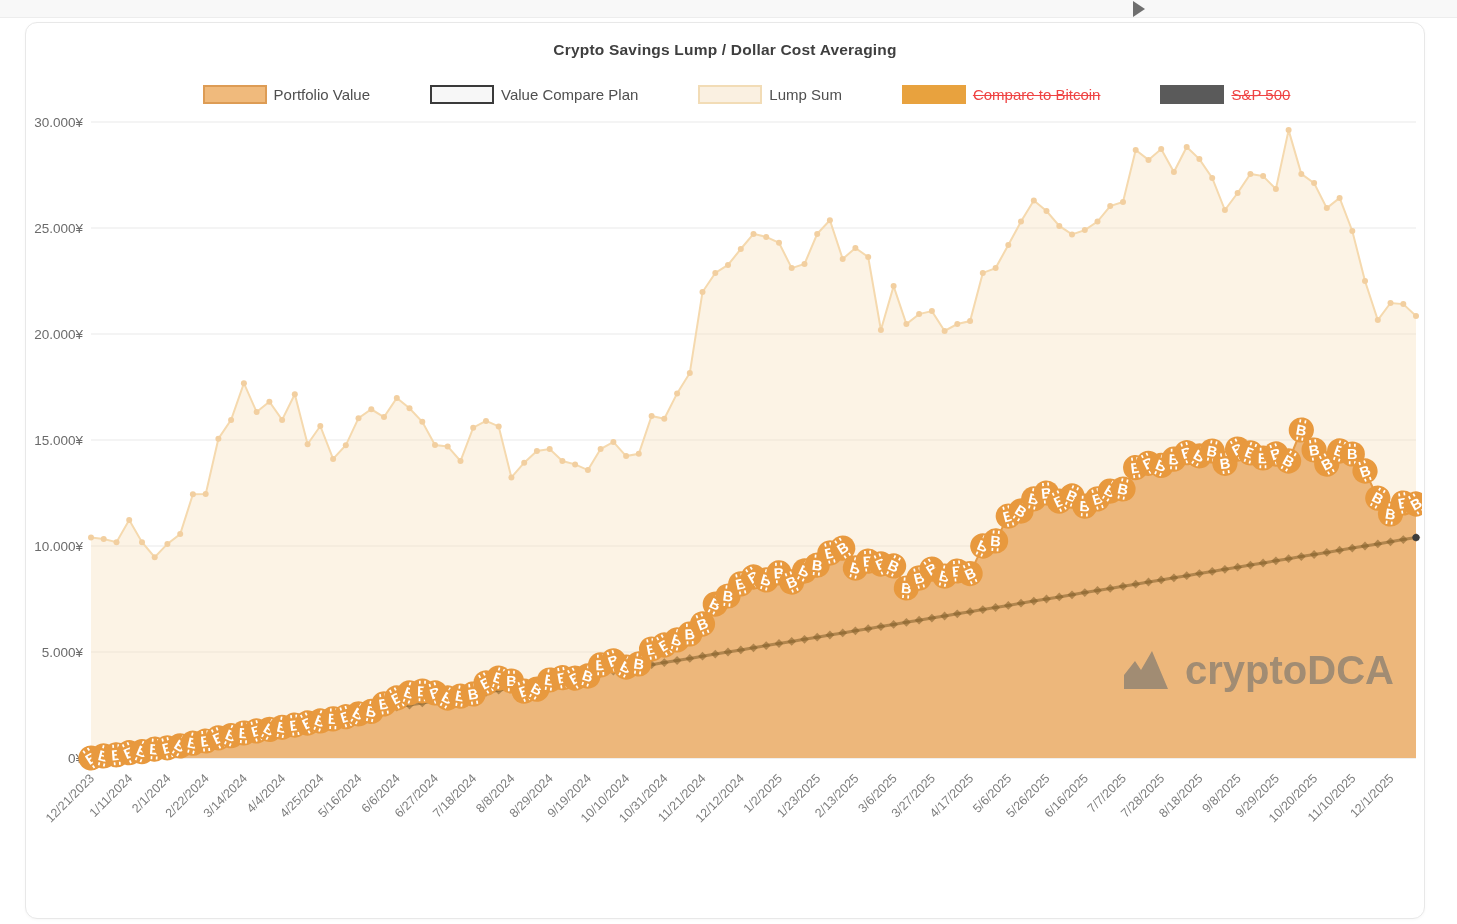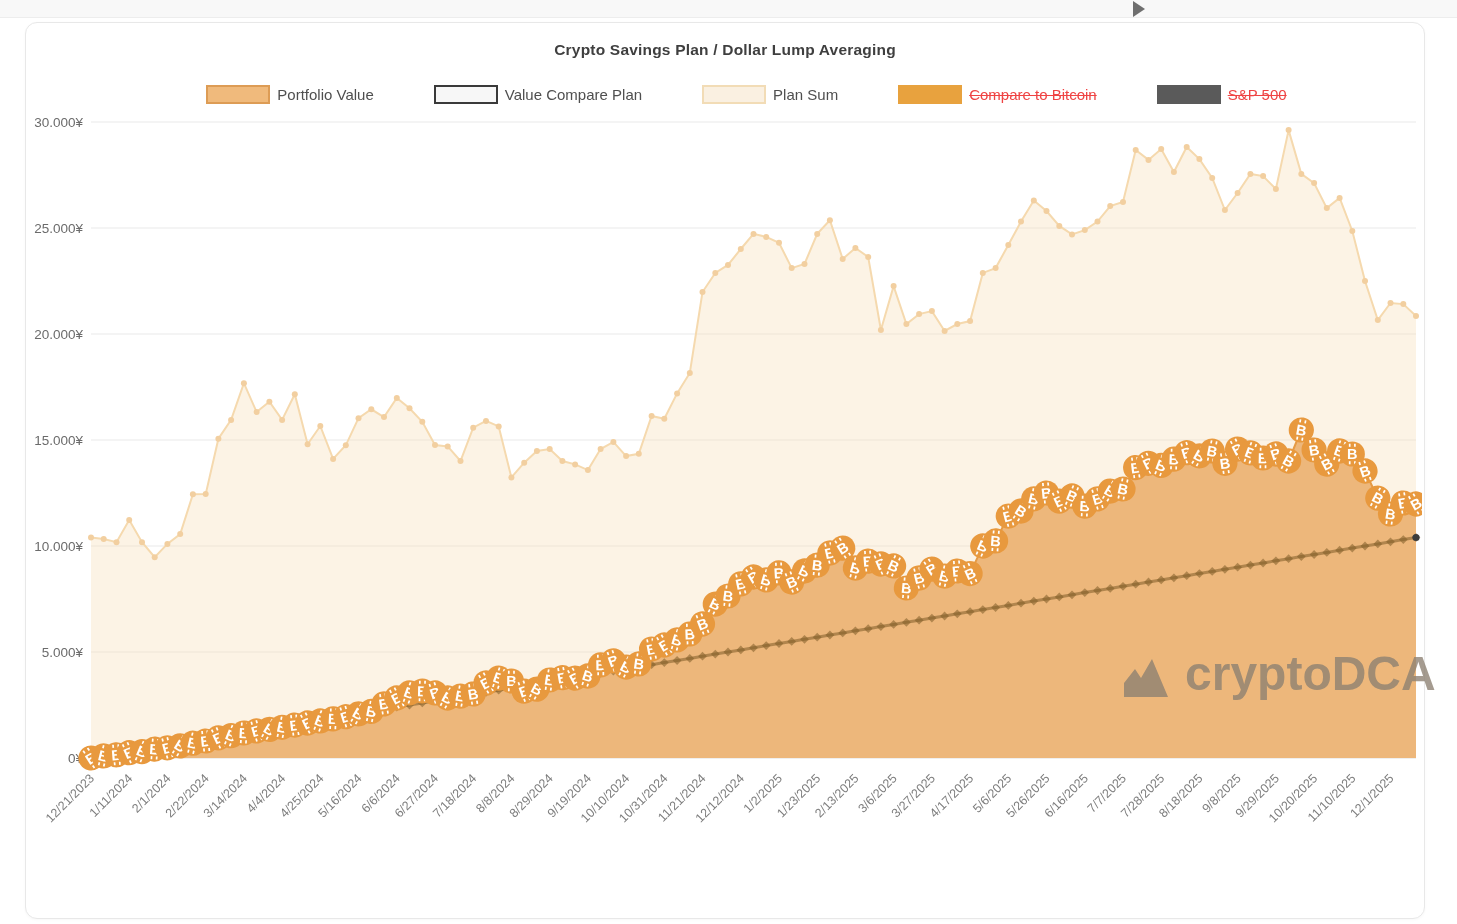--- a/index.html
+++ b/index.html
@@ -32,21 +32,21 @@
   }
   .legend-item{display:flex;align-items:center;gap:7px;cursor:pointer;margin-left:43px;}
   .legend-item .swatch{width:60px;height:15px;border:2px solid transparent;}
   .legend-item .legend-label{font-size:15px;color:#4f4f4f;white-space:nowrap;}
   .legend-item.disabled .legend-label{color:#ef4444;text-decoration:line-through;}
   .watermark{
     position:absolute;left:1098px;top:628px;display:flex;align-items:flex-end;gap:13px;
     opacity:.78;pointer-events:none;
   }
   .watermark .wm-text{
-    font-size:48px;font-weight:bold;color:#8c8071;line-height:.95;text-align:right;
+    font-size:40px;font-weight:bold;color:#8c8071;line-height:.95;text-align:right;
   }
 </style>
 </head>
 <body>
 
 <div class="top-strip">
   <div class="play-toggle"></div>
 </div>
 
 <div class="card">
@@ -441,34 +441,34 @@
         <use href="#coinShape" transform="translate(1313.6,428.0) rotate(19)"></use>
         <use href="#coinShape" transform="translate(1326.3,431.0) rotate(0)"></use>
         <use href="#coinShape" transform="translate(1339.0,448.0) rotate(-19)"></use>
         <use href="#coinShape" transform="translate(1351.8,475.1) rotate(28)"></use>
         <use href="#coinShape" transform="translate(1364.5,491.0) rotate(9)"></use>
         <use href="#coinShape" transform="translate(1377.3,480.0) rotate(-10)"></use>
         <use href="#coinShape" transform="translate(1390.0,481.0) rotate(-29)"></use>
       </g>
     </svg>
 
-  <div class="chart-title">Crypto Savings Plan / Dollar Lump Averaging</div>
+  <div class="chart-title">Crypto Savings Lump / Dollar Cost Averaging</div>
 
   <div class="legend">
     <div class="legend-item">
       <span class="swatch" style="background: rgb(240, 186, 124); border-color: rgb(221, 156, 85);"></span>
       <span class="legend-label">Portfolio Value</span>
     </div>
     <div class="legend-item">
       <span class="swatch" style="background: rgb(247, 247, 247); border-color: rgb(58, 58, 58);"></span>
       <span class="legend-label">Value Compare Plan</span>
     </div>
     <div class="legend-item">
       <span class="swatch" style="background: rgb(250, 240, 225); border-color: rgb(242, 220, 182);"></span>
-      <span class="legend-label">Plan Sum</span>
+      <span class="legend-label">Lump Sum</span>
     </div>
     <div class="legend-item disabled">
       <span class="swatch" style="background: rgb(232, 162, 62); border-color: rgb(232, 162, 62);"></span>
       <span class="legend-label">Compare to Bitcoin</span>
     </div>
     <div class="legend-item disabled">
       <span class="swatch" style="background: rgb(90, 90, 90); border-color: rgb(90, 90, 90);"></span>
       <span class="legend-label">S&amp;P 500</span>
     </div>
   </div>

